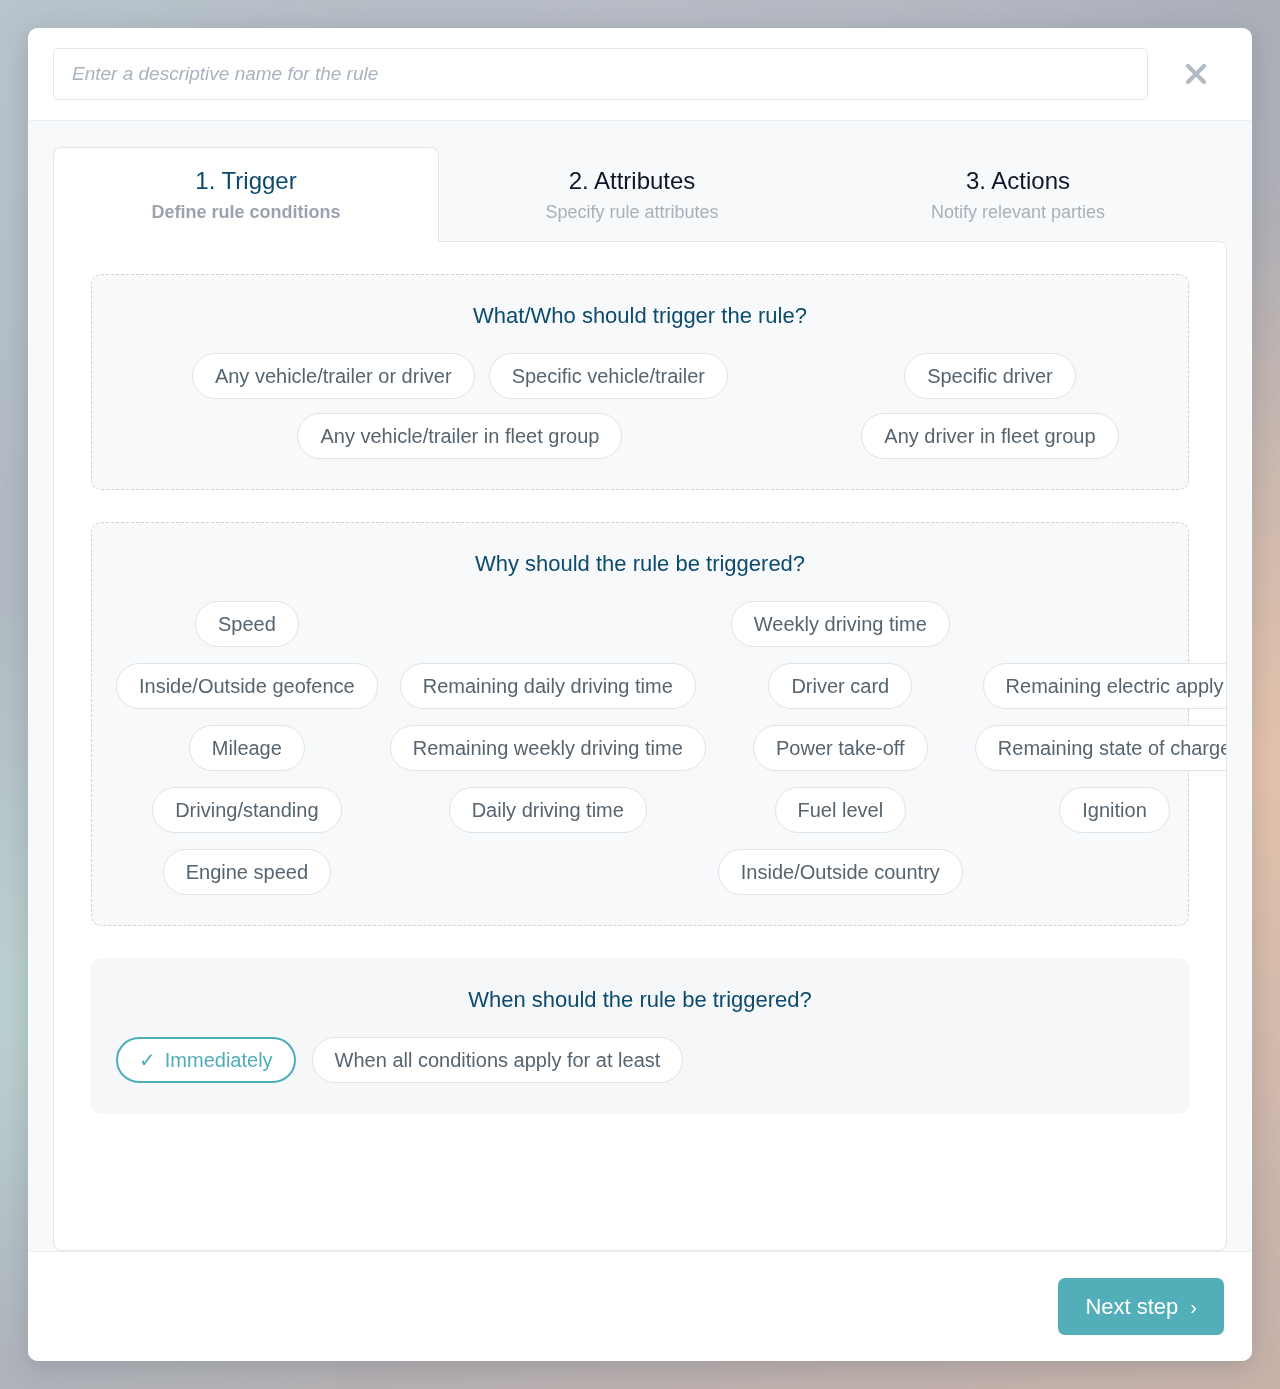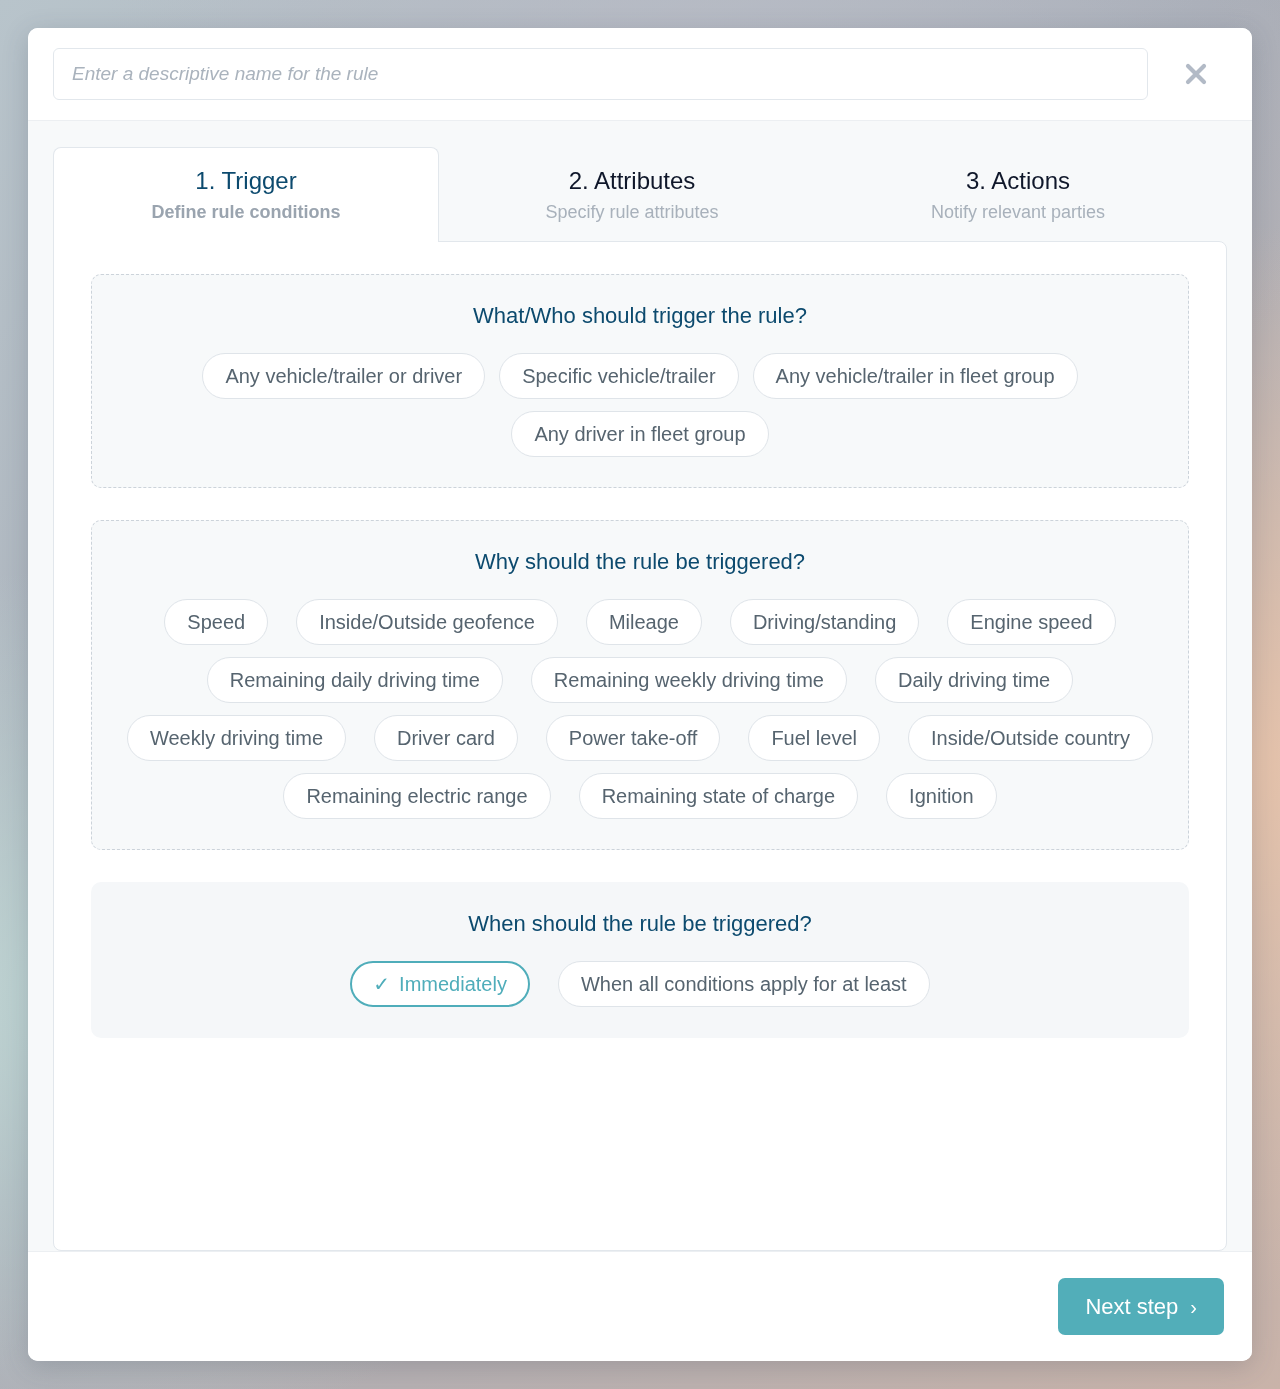--- a/index.html
+++ b/index.html
@@ -149,26 +149,26 @@
     background: #f5f7f9;
     border: 1px solid transparent;
   }
   .section-title {
     text-align: center;
     font-size: 22px;
     color: #0c4a6e;
     margin-bottom: 24px;
   }
 
-  .chip-rows { display: flex; flex-direction: column; align-items: center; gap: 12px; }
+  .chip-rows { display: flex; flex-direction: row; align-items: center; gap: 12px; }
   .chip-row {
     display: flex;
     flex-wrap: wrap;
     justify-content: center;
-    gap: 28px;
+    gap: 16px;
   }
 
   .chip {
     display: inline-flex;
     align-items: center;
     gap: 9px;
     height: 46px;
     padding: 0 22px;
     border-radius: 26px;
     border: 1px solid #dfe4e9;
@@ -264,20 +264,21 @@
 
       <div class="section dashed section1">
         <div class="section-title">What/Who should trigger the rule?</div>
         <div class="chip-rows">
           <div class="chip-row">
             <button class="chip">Any vehicle/trailer or driver</button>
             <button class="chip">Specific vehicle/trailer</button>
             <button class="chip">Any vehicle/trailer in fleet group</button>
           </div>
           <div class="chip-row">
+            <button class="chip">Specific driver</button>
             <button class="chip">Any driver in fleet group</button>
           </div>
         </div>
       </div>
 
       <div class="section dashed">
         <div class="section-title">Why should the rule be triggered?</div>
         <div class="chip-rows">
           <div class="chip-row">
             <button class="chip">Speed</button>
@@ -292,21 +293,21 @@
             <button class="chip">Daily driving time</button>
           </div>
           <div class="chip-row">
             <button class="chip">Weekly driving time</button>
             <button class="chip">Driver card</button>
             <button class="chip">Power take-off</button>
             <button class="chip">Fuel level</button>
             <button class="chip">Inside/Outside country</button>
           </div>
           <div class="chip-row">
-            <button class="chip">Remaining electric range</button>
+            <button class="chip">Remaining electric apply</button>
             <button class="chip">Remaining state of charge</button>
             <button class="chip">Ignition</button>
           </div>
         </div>
       </div>
 
       <div class="section solid">
         <div class="section-title">When should the rule be triggered?</div>
         <div class="chip-rows">
           <div class="chip-row">

